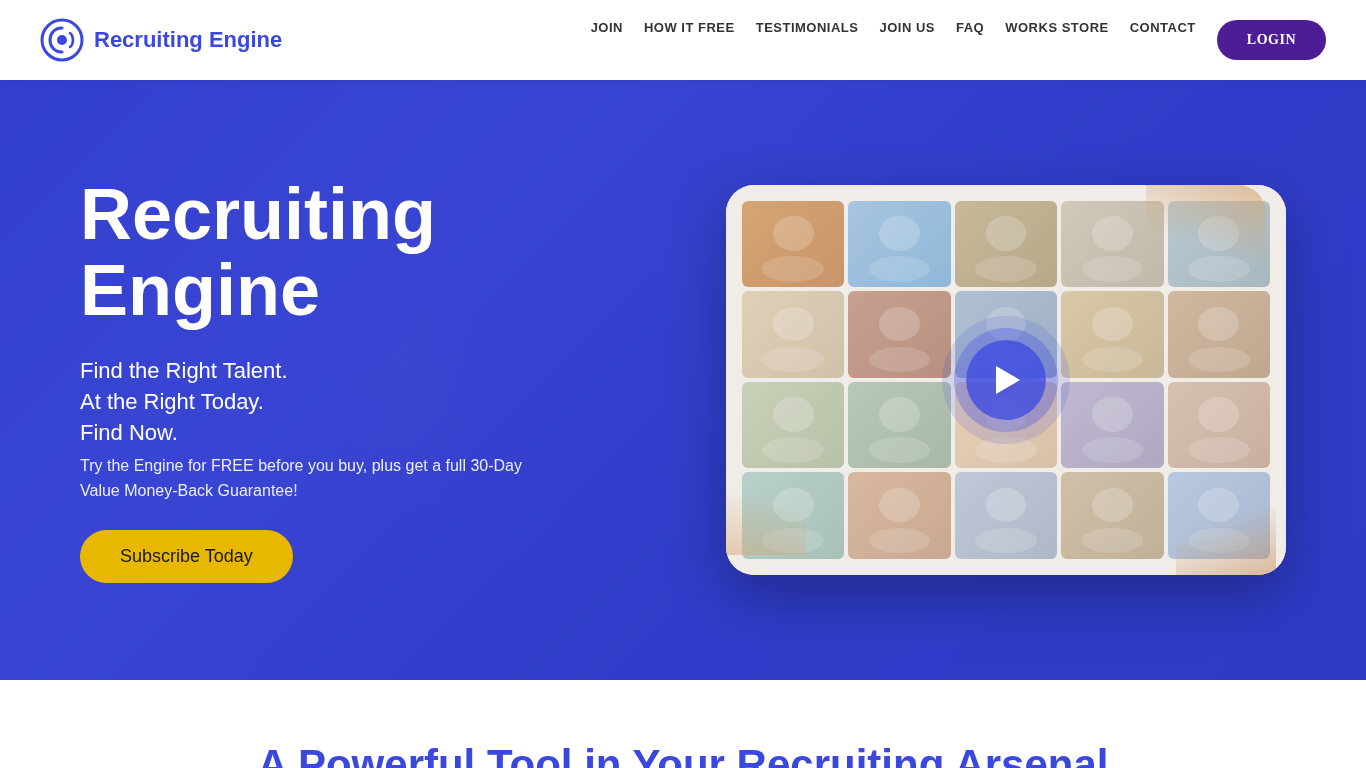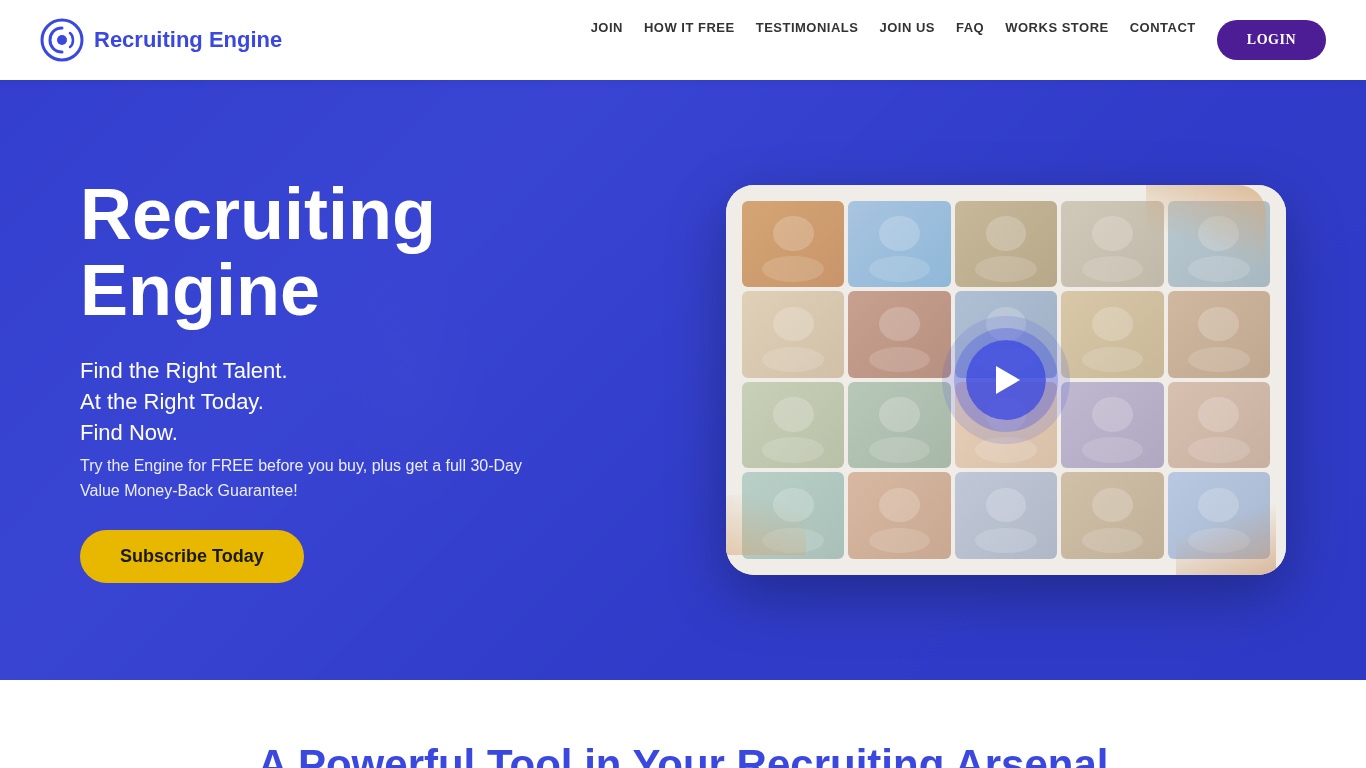--- a/index.html
+++ b/index.html
@@ -127,21 +127,21 @@
       margin-bottom: 26px;
       max-width: 480px;
     }
     .subscribe-btn {
       background: #e8b800;
       color: #1a1a00;
       border: none;
       border-radius: 30px;
       padding: 16px 40px;
       font-size: 18px;
-      font-weight: 700;
+      font-weight: 400;
       cursor: pointer;
       display: inline-block;
     }
 
     
     .hero-right {
       flex-shrink: 0;
     }
     .video-card {
       width: 560px;

